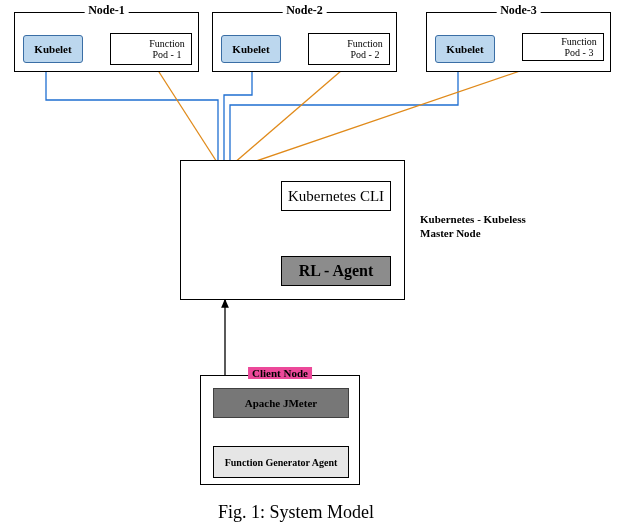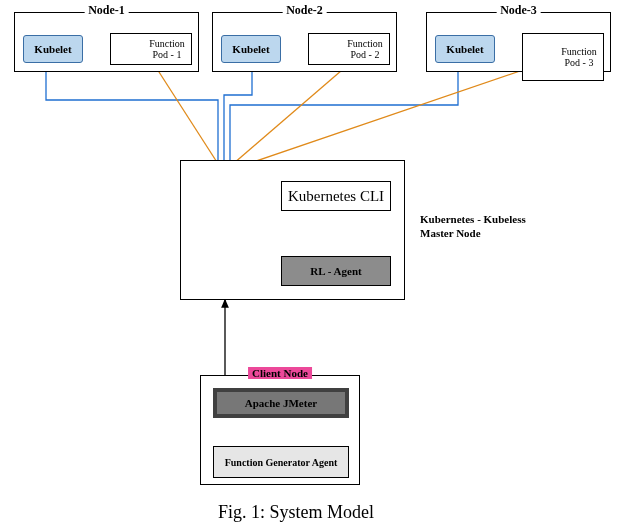--- a/index.html
+++ b/index.html
@@ -76,21 +76,21 @@
     text-align: center;
     display: flex;
     align-items: center;
     justify-content: center;
     background: #fff;
   }
   .rlagent {
     position: absolute;
     background: #8c8c8c;
     border: 1px solid #000;
-    font-size: 11px;
+    font-size: 16px;
     font-weight: bold;
     text-align: center;
     display: flex;
     align-items: center;
     justify-content: center;
     color: #000;
   }
   .master-label {
     position: absolute;
     font-size: 11px;
@@ -109,21 +109,21 @@
     transform: translateX(-50%);
     background: #ec4899;
     font-size: 11px;
     font-weight: bold;
     padding: 0 4px;
     white-space: nowrap;
   }
   .jmeter {
     position: absolute;
     background: #777;
-    border: 4px solid #404040;
+    border: 1px solid #404040;
     font-size: 11px;
     font-weight: bold;
     color: #000;
     text-align: center;
     display: flex;
     align-items: center;
     justify-content: center;
   }
   .wga {
     position: absolute;
@@ -199,21 +199,21 @@
 
 <div class="node-box" style="left:212px; top:12px; width:185px; height:60px;">
   <div class="node-title">Node-2</div>
   <div class="kubelet" style="left:8px; top:22px; width:60px; height:28px;">Kubelet</div>
   <div class="fnpod" style="left:95px; top:20px; width:82px; height:32px; white-space:pre-line;">Function Pod - 2</div>
 </div>
 
 <div class="node-box" style="left:426px; top:12px; width:185px; height:60px;">
   <div class="node-title">Node-3</div>
   <div class="kubelet" style="left:8px; top:22px; width:60px; height:28px;">Kubelet</div>
-  <div class="fnpod" style="left:95px; top:20px; width:82px; height:48px; white-space:pre-line;">Function Pod - 3</div>
+  <div class="fnpod" style="left:95px; top:20px; width:82px; height:28px; white-space:pre-line;">Function Pod - 3</div>
 </div>
 
 <div class="master-box" style="left:180px; top:160px; width:225px; height:140px;">
   <div class="k8scli" style="left:100px; top:20px; width:110px; height:30px;">Kubernetes CLI</div>
   <div class="rlagent" style="left:100px; top:95px; width:110px; height:30px;">RL - Agent</div>
 </div>
 <div class="master-label" style="left:420px; top:212px; width:110px;">Kubernetes - Kubeless Master Node</div>
 
 <div class="client-box" style="left:200px; top:375px; width:160px; height:110px;">
   <div class="client-title">Client Node</div>

